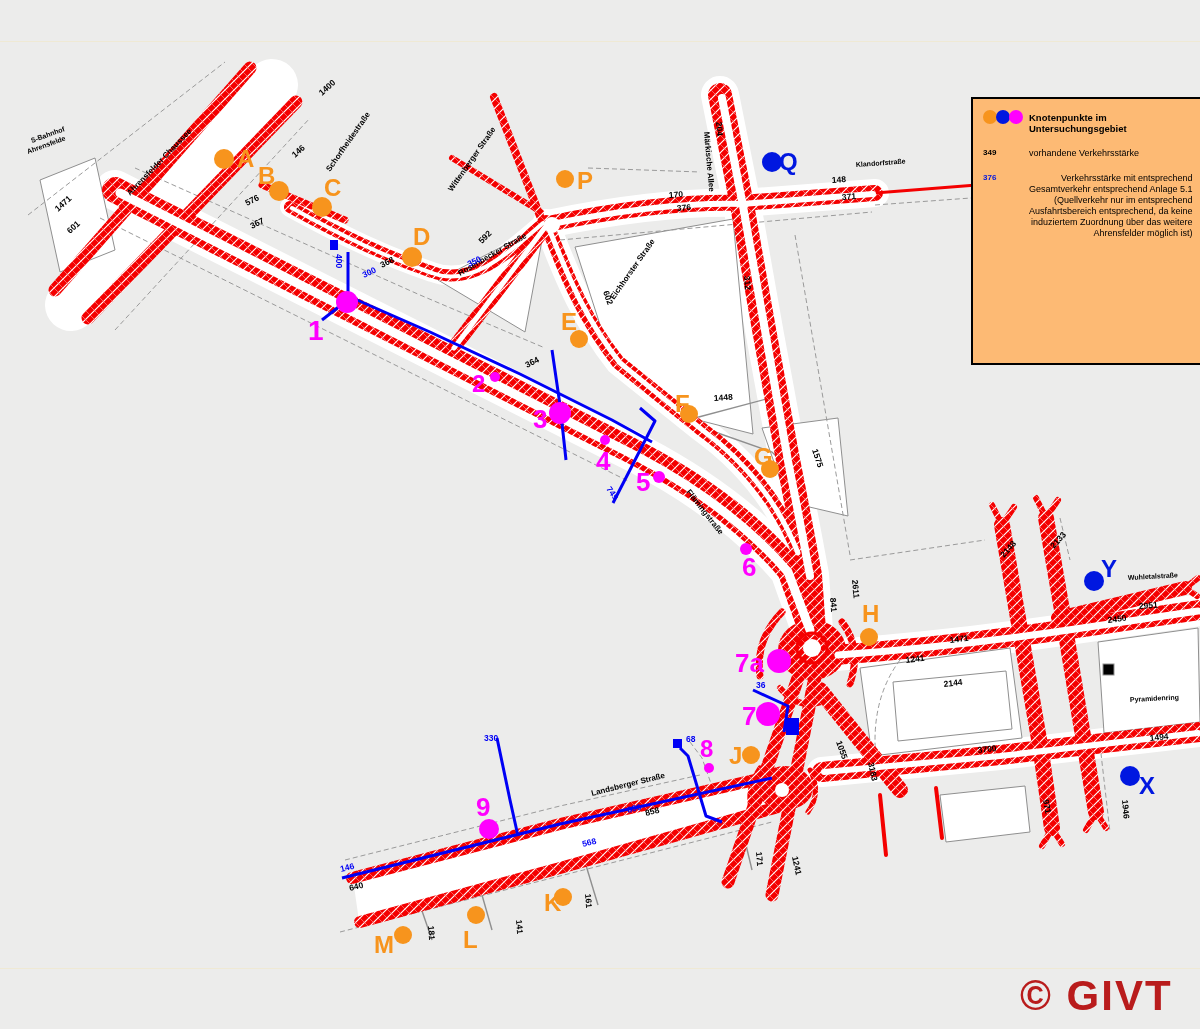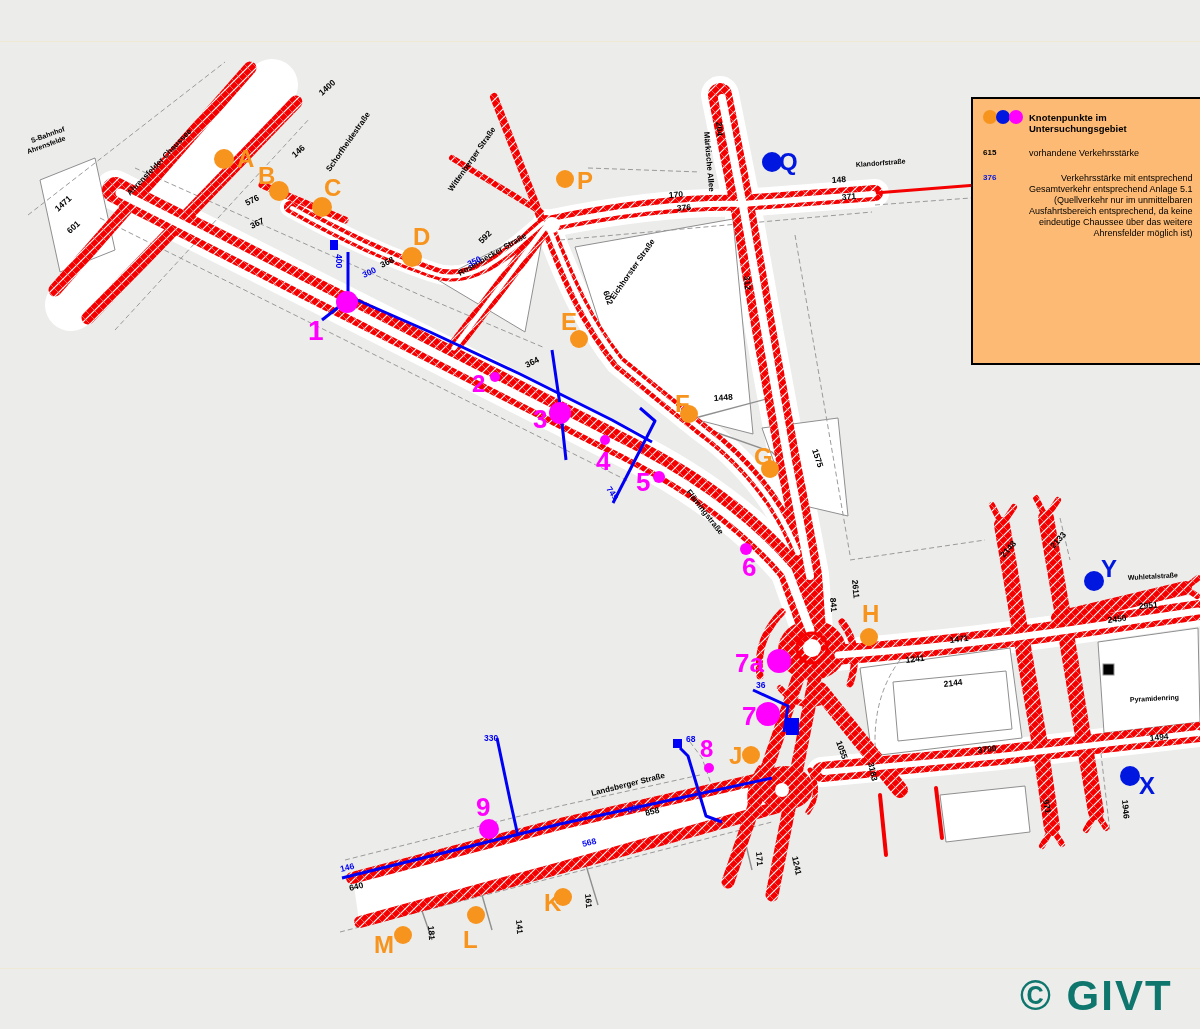--- a/index.html
+++ b/index.html
@@ -10,21 +10,21 @@
   #legend{position:absolute;left:955px;top:97px;width:238px;height:268px;background:#fdba74;
           border:2px solid #000;box-sizing:border-box;padding:11px 10px;margin-left:16px;}
   .lg-row{display:flex;align-items:flex-start;margin-bottom:14px;}
   .lg-dots{display:flex;width:46px;flex:0 0 46px;}
   .lg-dot{width:14px;height:14px;border-radius:50%;margin-right:-1px;}
   .lg-sample{width:46px;flex:0 0 46px;font-size:8px;font-weight:bold;letter-spacing:0;}
   .lg-title{font-size:9.5px;font-weight:bold;line-height:11px;padding-top:2px;}
   .lg-text{font-size:9px;line-height:11px;text-align:right;}
   
   #copyright{position:absolute;left:1020px;top:972px;width:175px;height:50px;
-             font-size:42px;font-weight:bold;color:#0f766e;letter-spacing:2px;
+             font-size:42px;font-weight:bold;color:#b91c1c;letter-spacing:2px;
              font-family:"Liberation Sans",sans-serif;}
   .creamline{position:absolute;left:0;width:1200px;height:0;border-top:1.5px solid #efe9d4;}
   text{font-family:"Liberation Sans",sans-serif;}
 </style>
 </head>
 <body>
 
 <div id="stage">
 
   <div class="creamline" style="top:41px"></div>
@@ -335,30 +335,30 @@
   <div id="legend">
     <div class="lg-row">
       <div class="lg-dots">
         <div class="lg-dot" style="background:#F7941D"></div>
         <div class="lg-dot" style="background:#0017E0"></div>
         <div class="lg-dot" style="background:#FF00FF"></div>
       </div>
       <div class="lg-title">Knotenpunkte im Untersuchungsgebiet</div>
     </div>
     <div class="lg-row">
-      <div class="lg-sample" style="color:#000">615</div>
+      <div class="lg-sample" style="color:#000">349</div>
       <div class="lg-text">vorhandene Verkehrsstärke</div>
     </div>
     <div class="lg-row">
       <div class="lg-sample" style="color:#0017E0">376</div>
       <div class="lg-text" id="induced-lines">
           <div>Verkehrsstärke mit entsprechend</div>
           <div>Gesamtverkehr entsprechend Anlage 5.1</div>
-          <div>(Quellverkehr nur im unmittelbaren</div>
+          <div>(Quellverkehr nur im entsprechend</div>
           <div>Ausfahrtsbereich entsprechend, da keine</div>
-          <div>eindeutige Chaussee über das weitere</div>
+          <div>induziertem Zuordnung über das weitere</div>
           <div>Ahrensfelder möglich ist)</div>
         </div>
     </div>
   </div>
 
   <div id="copyright">© GIVT</div>
 </div>
 
 </body></html>

